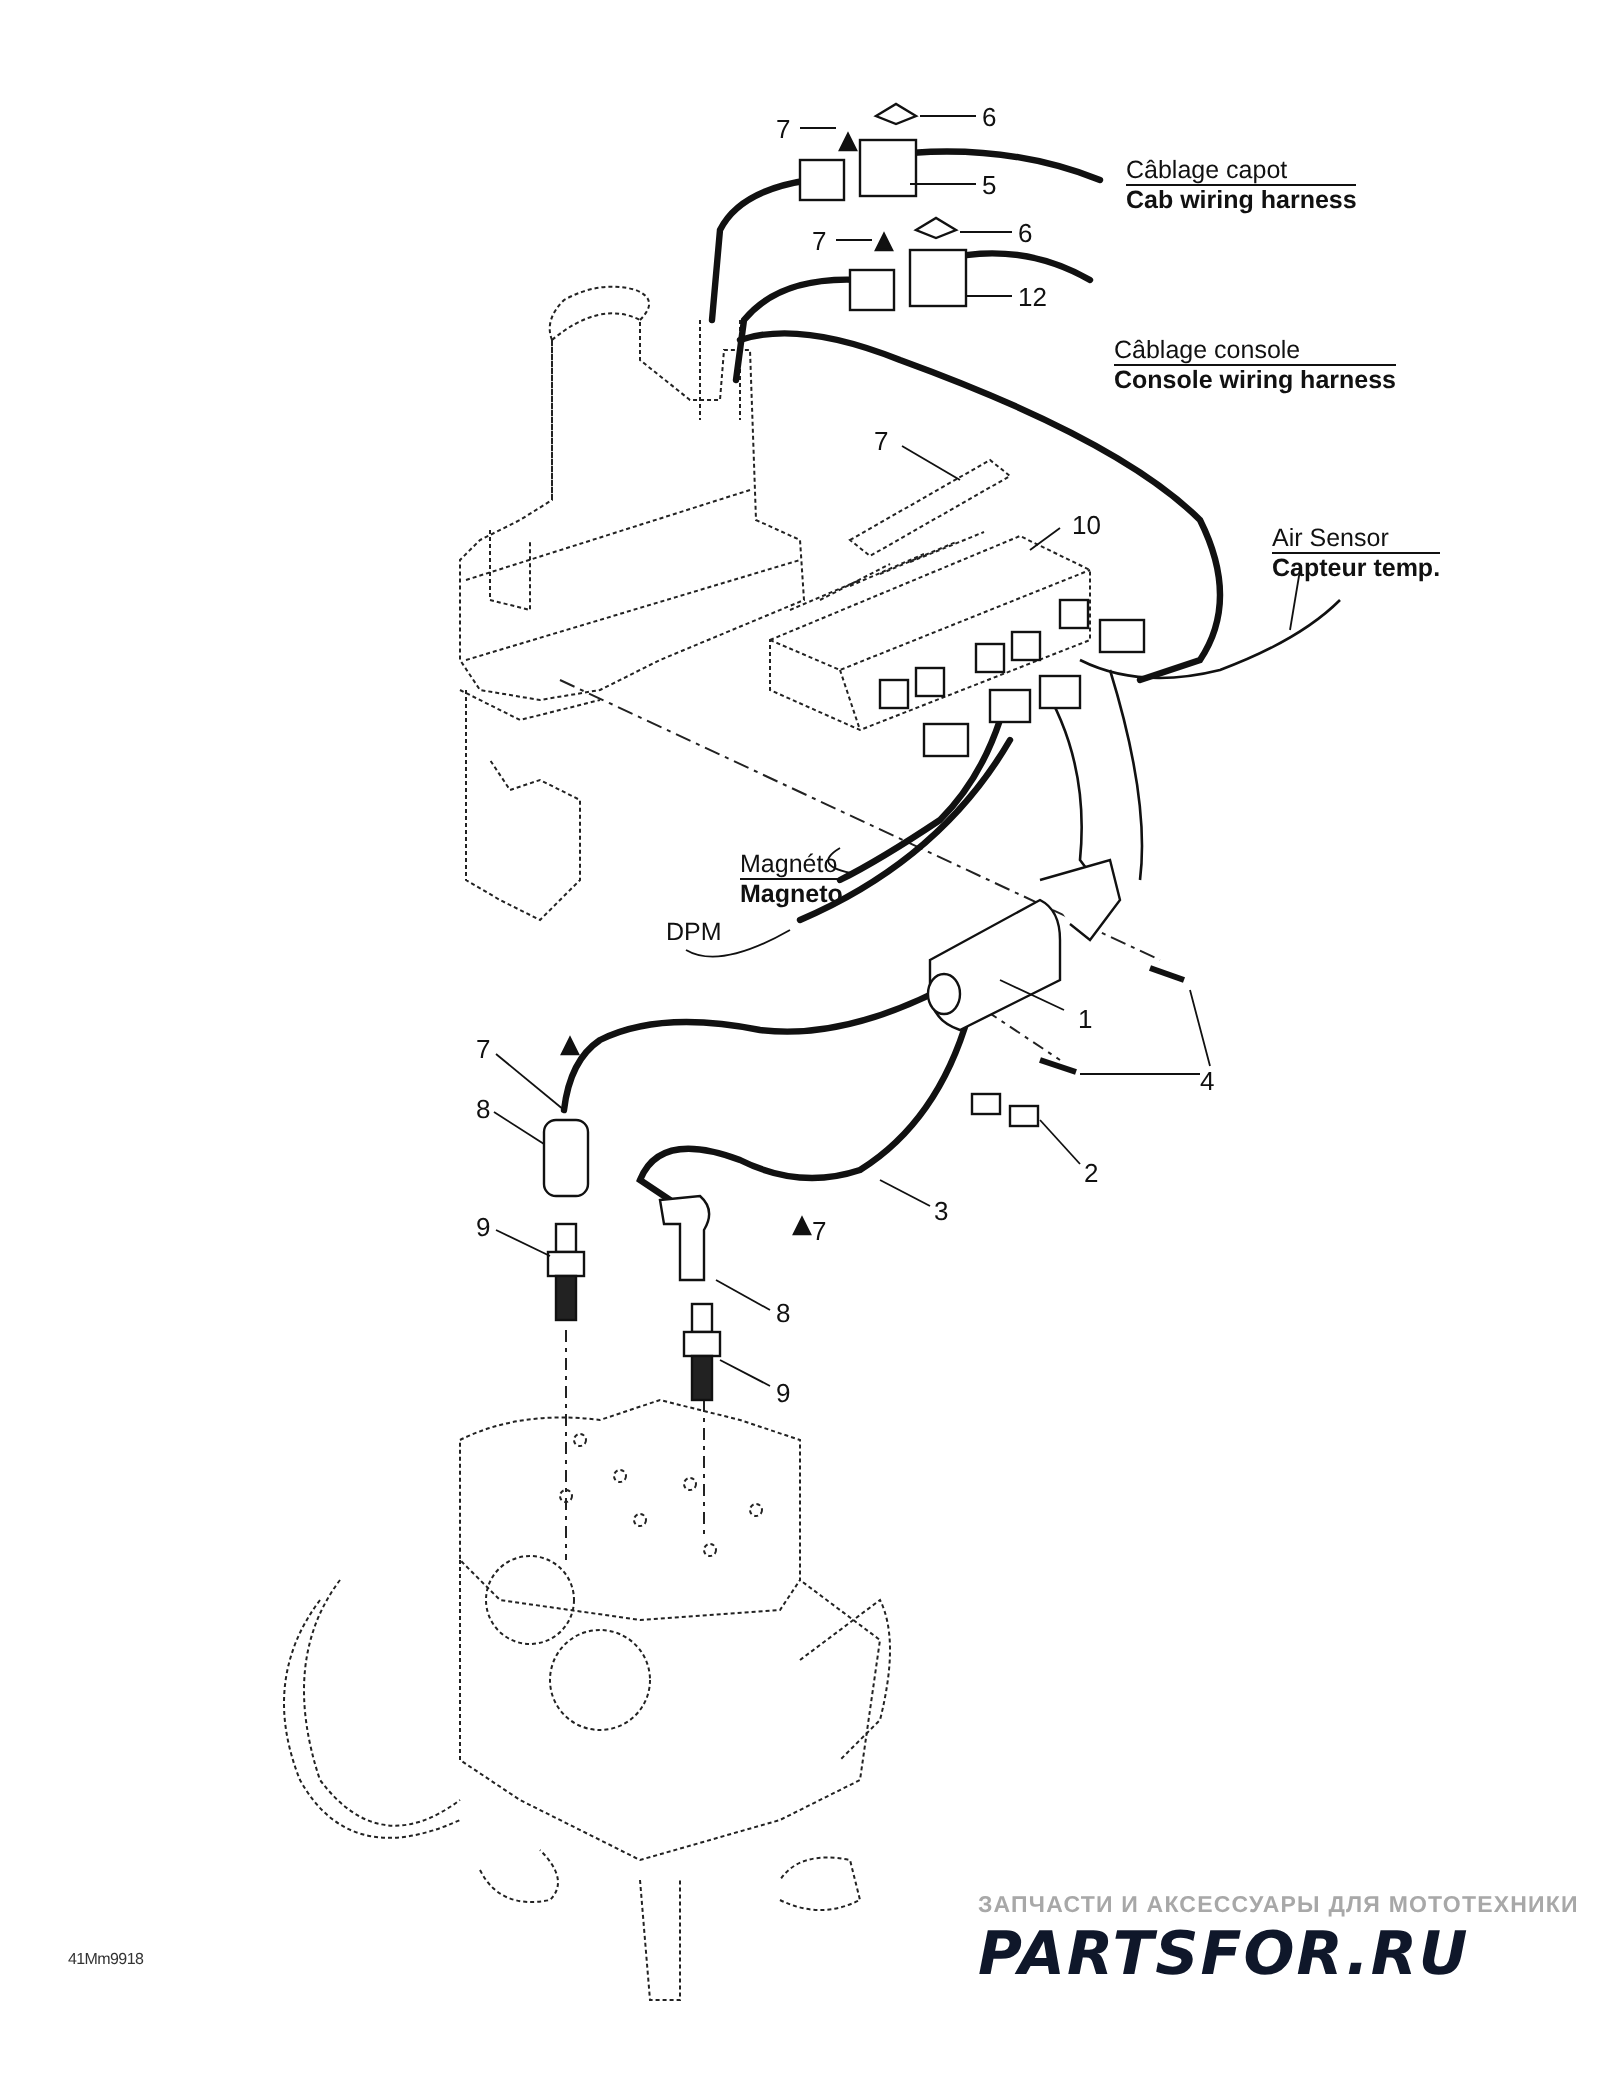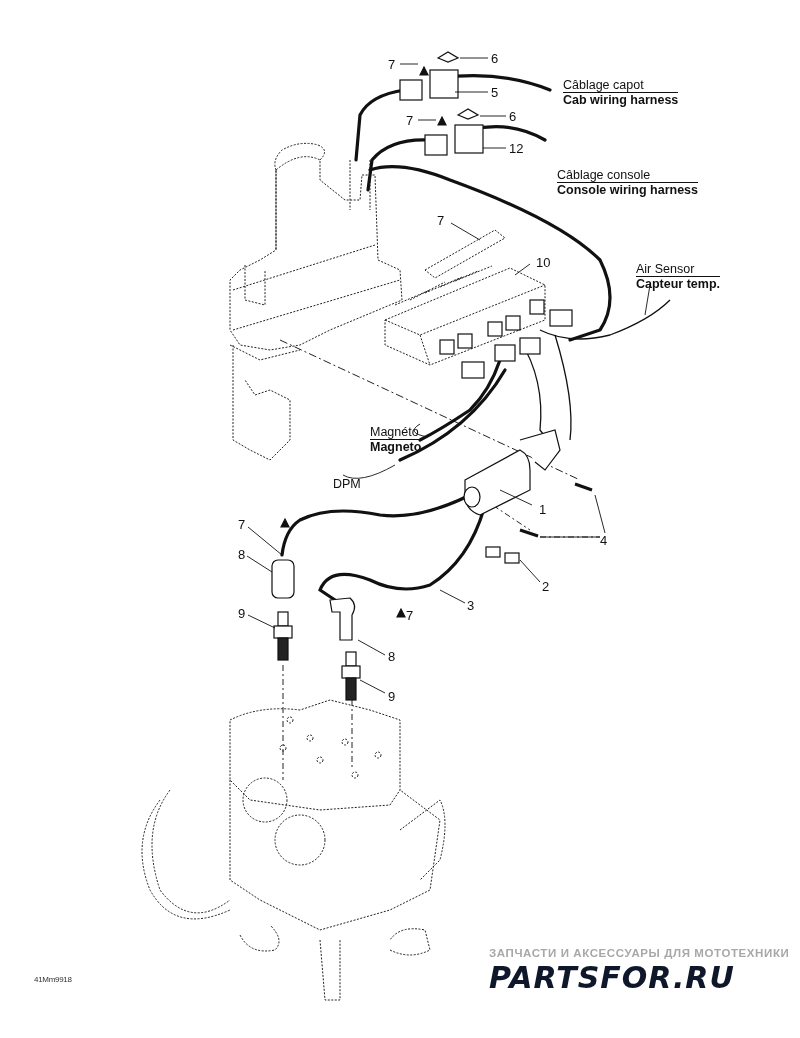--- a/index.html
+++ b/index.html
@@ -181,20 +181,20 @@
   <span class="en">Console wiring harness</span>
 </div>
 <div class="caption" style="left:624px;top:262px;margin-left:12px;">
   <span class="fr">Air Sensor</span>
   <span class="en">Capteur temp.</span>
 </div>
 <div class="caption" style="left:370px;top:409px;margin-top:16px;">
   <span class="fr">Magnéto</span>
   <span class="en">Magneto</span>
 </div>
-<div class="caption" style="left:333px;top:477px;">DPM</div>
+<div class="caption" style="left:333px;top:459px;">DPM</div>
 
 <div class="figcode">41Mm9918</div>
 
 <div class="wm-sub">ЗАПЧАСТИ И АКСЕССУАРЫ ДЛЯ МОТОТЕХНИКИ</div>
 <div class="wm-logo">
   <span class="wm-a">PARTS</span><span class="wm-b">FOR</span><span class="wm-a">.RU</span>
 </div>
 
 </body></html>

